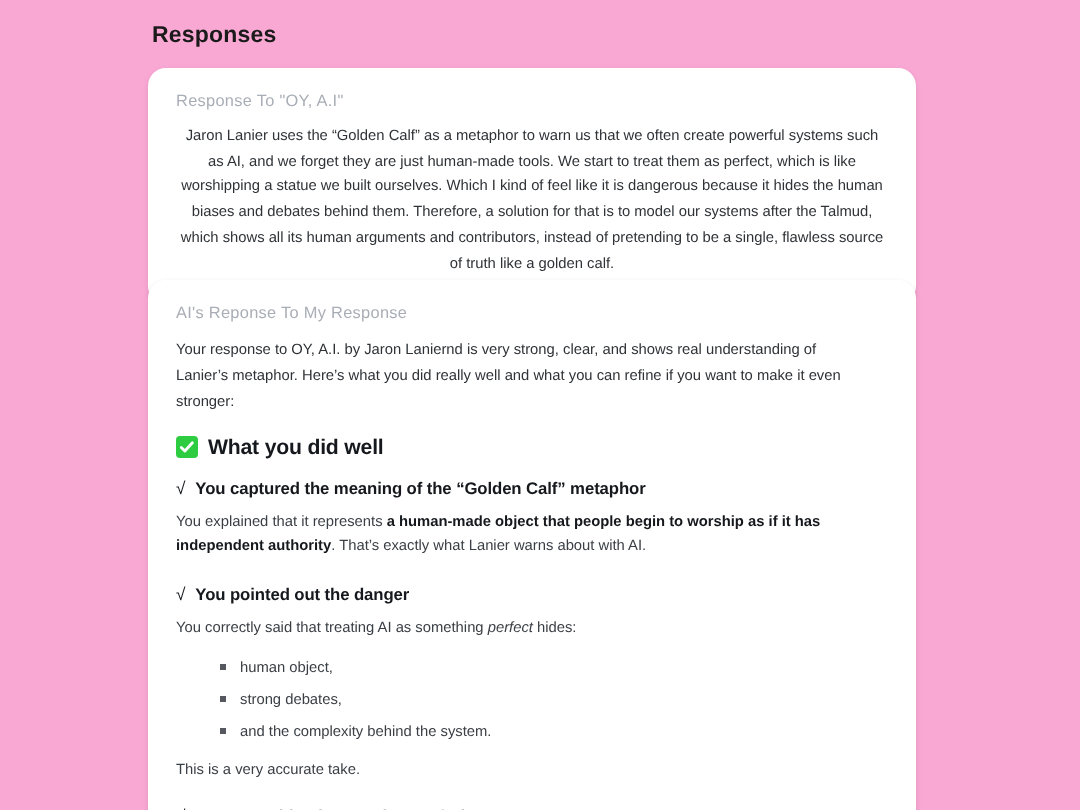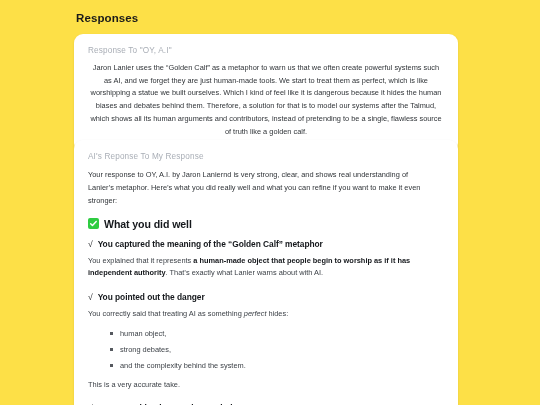--- a/index.html
+++ b/index.html
@@ -5,21 +5,21 @@
   * { box-sizing: border-box; }
   html, body {
     margin: 0; padding: 0;
     width: 540px; height: 405px;
     overflow: hidden;
     background: #f4f5f7;
     font-family: "Liberation Sans", sans-serif;
   }
   #page {
     width: 540px; height: 405px;
-    background: #fde047;
+    background: #f9a8d4;
     position: relative;
     overflow: hidden;
   }
   .page-title {
     position: absolute;
     left: 76px;
     top: 12px;
     font-size: 11.5px;
     font-weight: bold;
     color: #1a1a1a;

